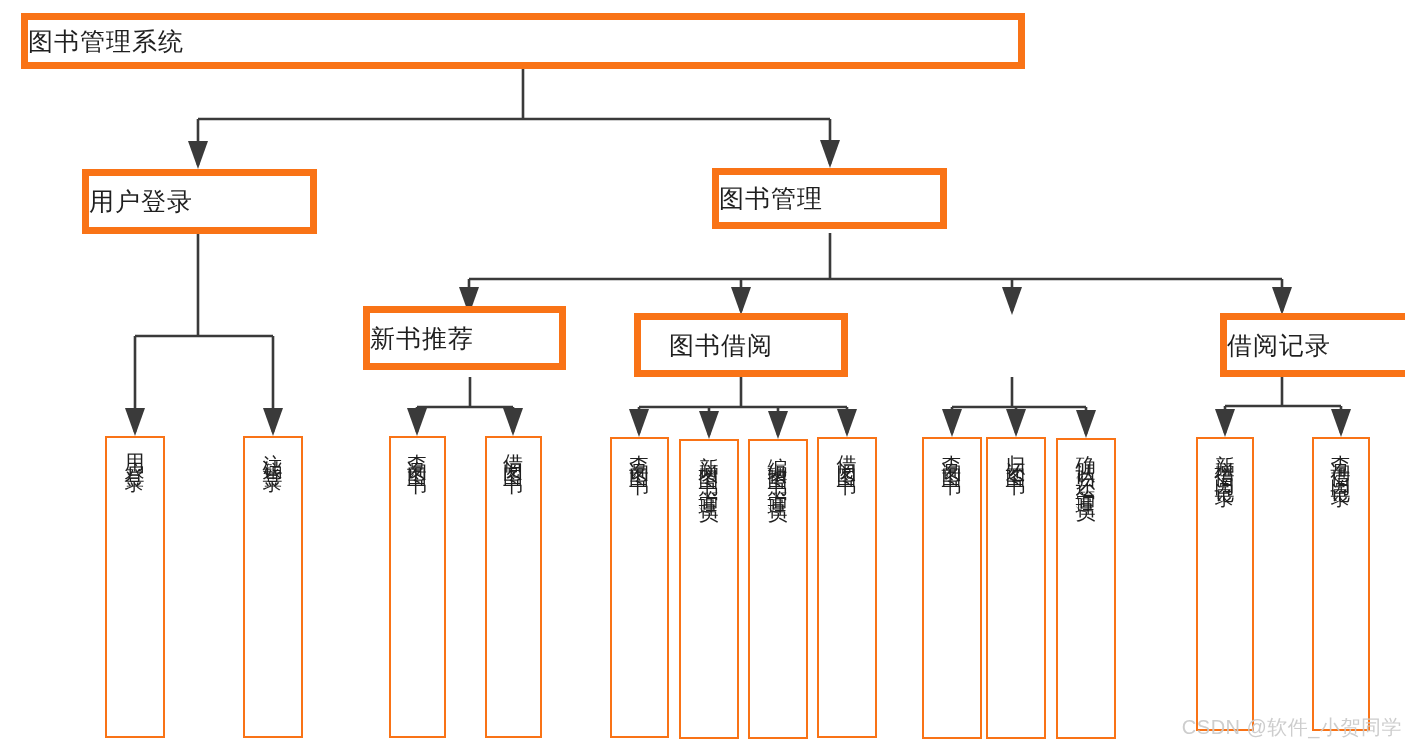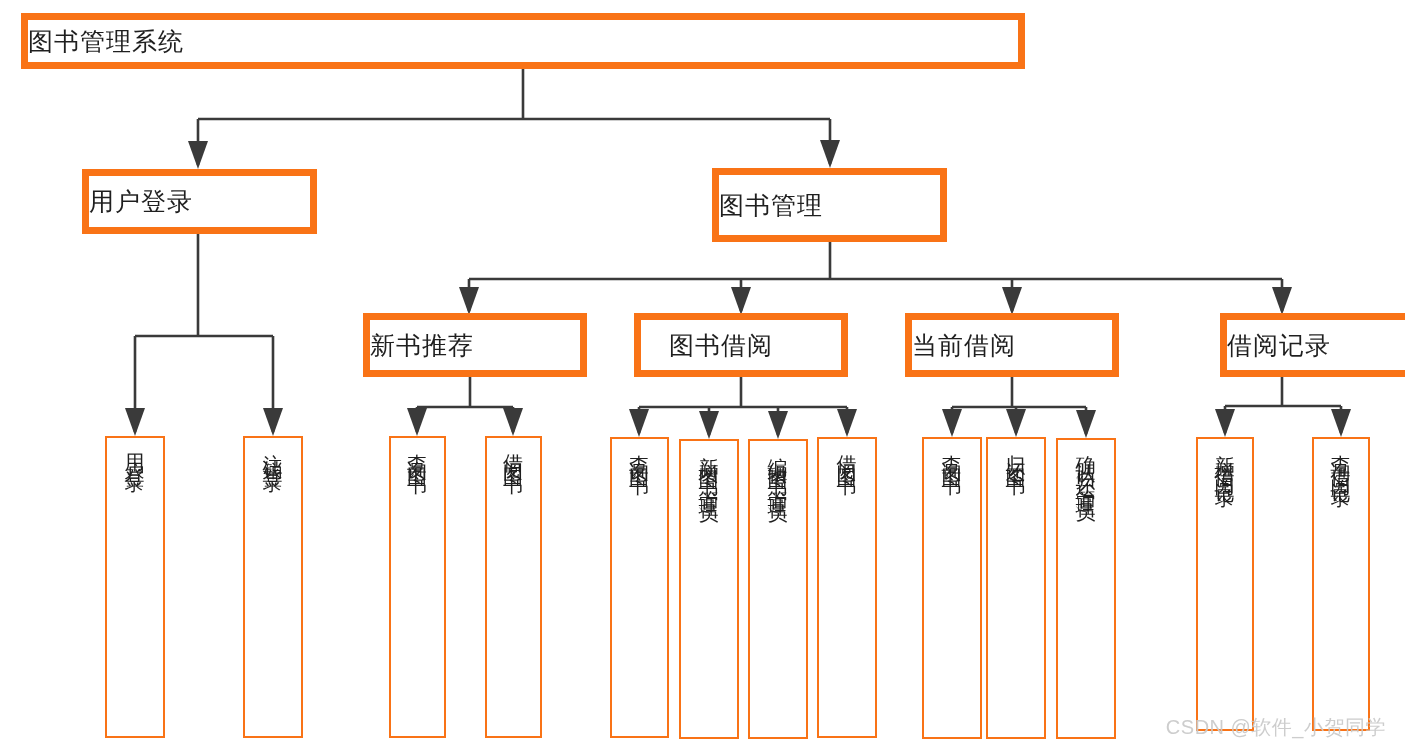--- a/index.html
+++ b/index.html
@@ -43,21 +43,21 @@
     border-width: 2.6px;
     writing-mode: vertical-rl;
     text-orientation: mixed;
     font-size: 20px;
     letter-spacing: 0.34em;
     line-height: 1;
   }
   .node span { display: block; }
   .watermark {
     position: absolute;
-    right: 19px;
+    right: 3px;
     bottom: 6px;
     font-size: 20px;
     letter-spacing: 0.5px;
     color: rgba(202, 202, 202, 0.95);
     z-index: 6;
     white-space: nowrap;
     margin-top: 23px;
   }
 </style>
 </head>
@@ -112,32 +112,29 @@
     </g>
   </svg>
 
   <div class="node h" style="left:21px; top:13px; width:1004px; height:56px;">
     <span>图书管理系统</span>
   </div>
 
   <div class="node h" style="left:82px; top:169px; width:235px; height:65px;">
     <span>用户登录</span>
   </div>
-  <div class="node h" style="left:712px; top:168px; width:235px; height:74px;">
+  <div class="node h" style="left:712px; top:168px; width:235px; height:61px;">
     <span>图书管理</span>
   </div>
 
-  <div class="node h" style="left:363px; top:313px; width:224px; height:64px;">
+  <div class="node h" style="left:363px; top:306px; width:203px; height:64px;">
     <span>新书推荐</span>
   </div>
   <div class="node h" style="left:634px; top:313px; width:214px; height:64px;padding-left:28px;">
     <span>图书借阅</span>
-  </div>
-  <div class="node h" style="left:905px; top:313px; width:214px; height:64px;">
-    <span>当前借阅</span>
   </div>
   <div class="node h" style="left:1220px; top:313px; width:214px; height:64px;">
     <span>借阅记录</span>
   </div>
 
   <div class="node v" style="left:105px; top:436px; width:60px; height:302px;">
     <span>用户登录</span>
   </div>
   <div class="node v" style="left:243px; top:436px; width:60px; height:302px;">
     <span>注销登录</span>

